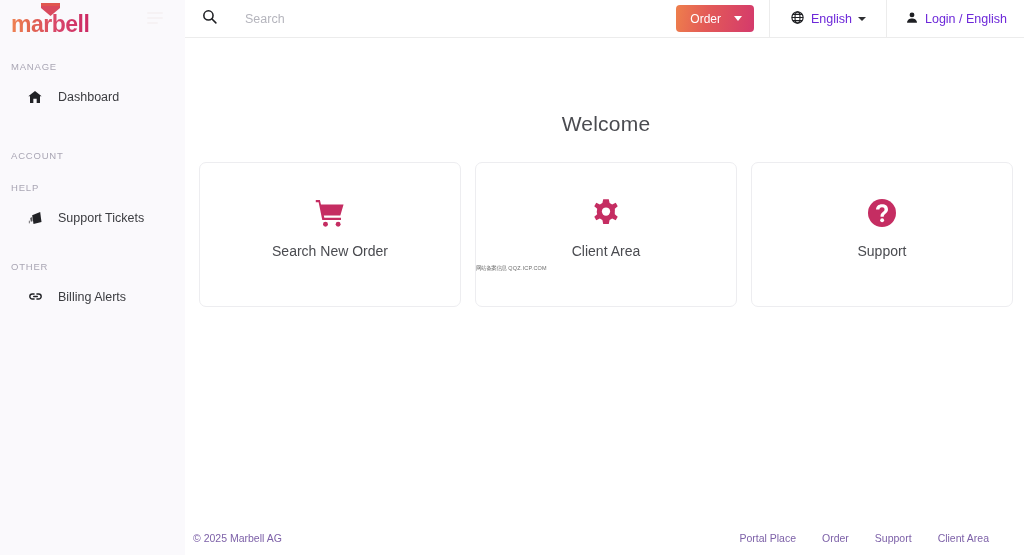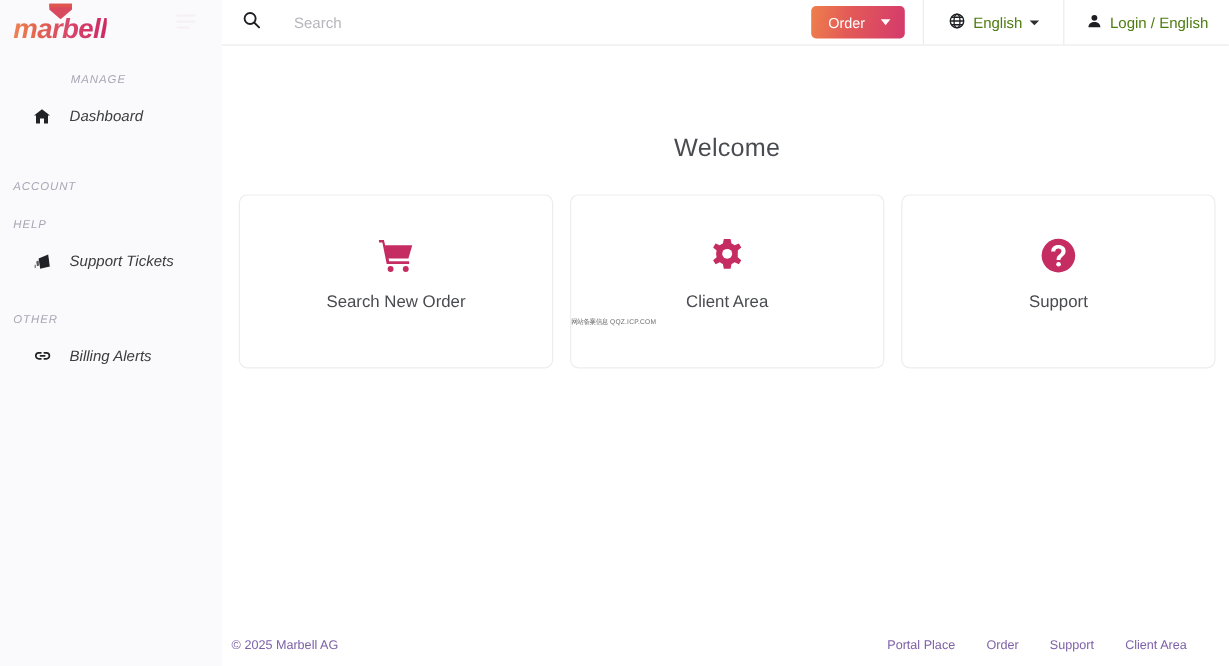--- a/index.html
+++ b/index.html
@@ -9,21 +9,20 @@
     background: #ffffff;
     overflow: hidden;
   }
   .app { display: flex; width: 1024px; height: 555px; }
 
   
   .sidebar {
     width: 185px; min-width: 185px; height: 555px;
     background: #faf9fc;
     position: relative;
-    font-style: italic;
   }
   .brand {
     height: 38px; display: flex; align-items: flex-end;
     padding-left: 11px; position: relative;
   }
   .logo-wrap { position: relative; height: 38px; width: 100px; }
   .logo-crown {
     position: absolute; left: 30px; top: 3px;
   }
   .logo-text {
@@ -42,21 +41,21 @@
   }
   .menu-toggle span { display: block; height: 2px; background: #f6f2f4; border-radius: 1px; }
   .menu-toggle span:nth-child(1) { width: 16px; }
   .menu-toggle span:nth-child(2) { width: 16px; }
   .menu-toggle span:nth-child(3) { width: 11px; }
 
   .nav-section-label {
     font-size: 9.5px; letter-spacing: 0.8px; color: #a9a6b4;
     padding: 0 0 0 11px; text-transform: uppercase;
   }
-  .sec-manage  { margin-top: 23px; margin-left: 48px; }
+  .sec-manage  { margin-top: 23px; }
   .sec-account { margin-top: 38px; }
   .sec-help    { margin-top: 21px; }
   .sec-other   { margin-top: 28px; }
 
   .nav-item {
     display: flex; align-items: center;
     height: 31px; margin-top: 9px; padding-left: 26px;
     cursor: pointer; color: #2f3033;
   }
   .nav-ico { width: 18px; height: 18px; display: flex; align-items: center; justify-content: center; }
@@ -85,21 +84,21 @@
     color: #fff; font-size: 12px; font-family: "Liberation Sans", sans-serif;
     display: flex; align-items: center; gap: 13px;
   }
   .chev { width: 0; height: 0; border-left: 4px solid transparent; border-right: 4px solid transparent; }
   .chev-white { border-top: 5px solid #ffffff; }
   .chev-dark  { border-top: 4.5px solid #2e2f33; }
 
   .tb-divider { width: 1px; background: #ececec; }
   .lang-zone, .login-zone {
     display: flex; align-items: center; gap: 6px;
-    padding: 0 18px; cursor: pointer; font-size: 12.5px; color: #4d7c0f;
+    padding: 0 18px; cursor: pointer; font-size: 12.5px; color: #6d28d9;
   }
   .lang-zone { padding: 0 20px; }
   .login-zone { padding: 0 20px 0 18px; }
 
   
   .content { flex: 1; position: relative; }
   .welcome {
     text-align: center; font-size: 21px; color: #4a4b50;
     font-weight: normal; margin-top: 74px; letter-spacing: 0.2px;
   }

